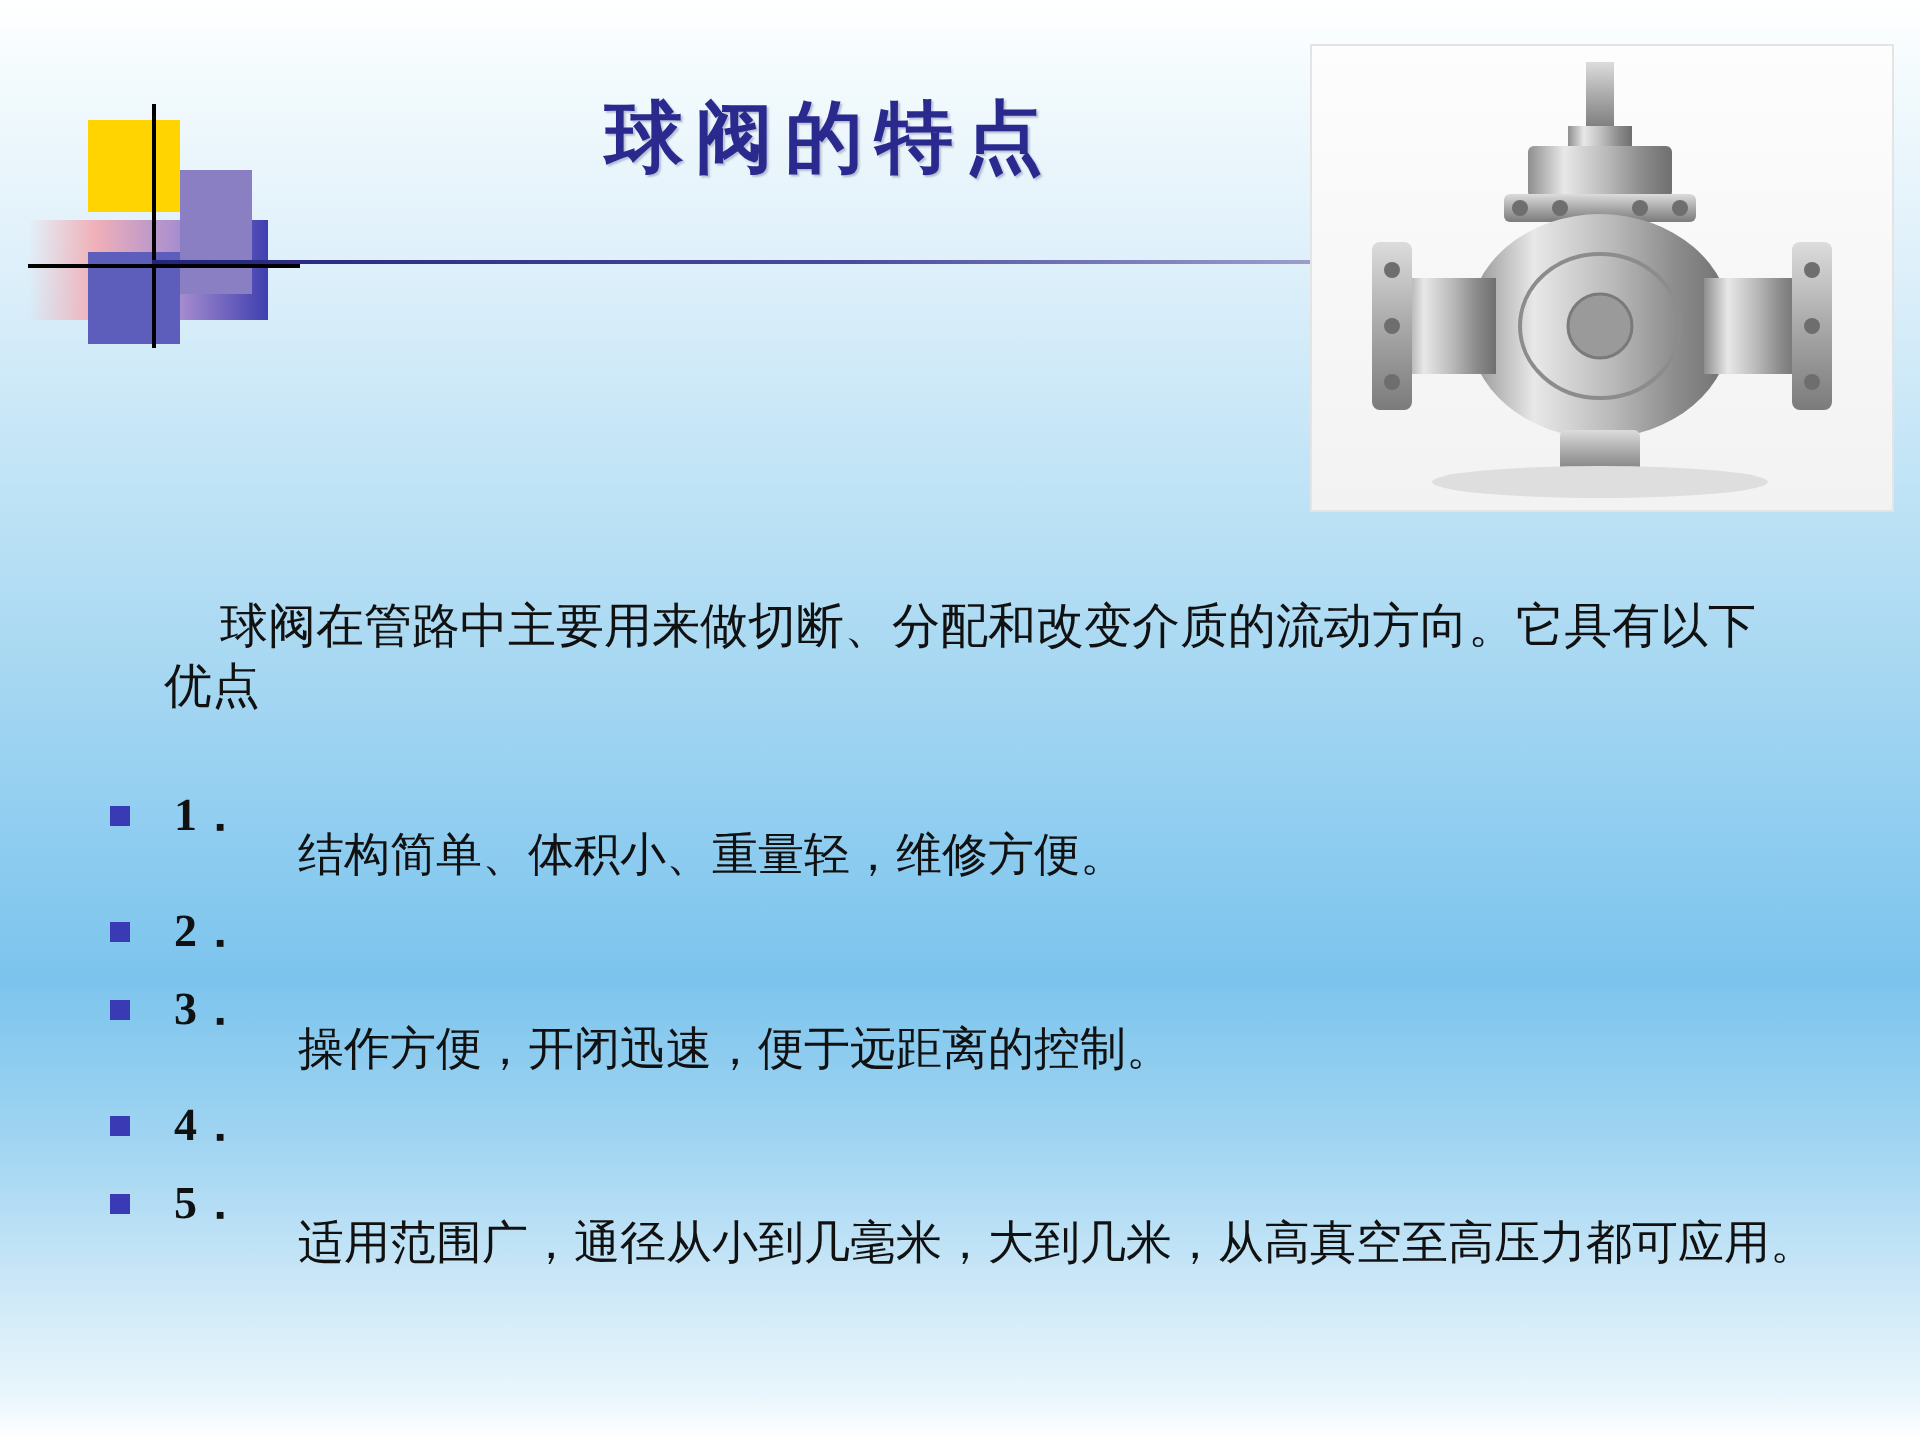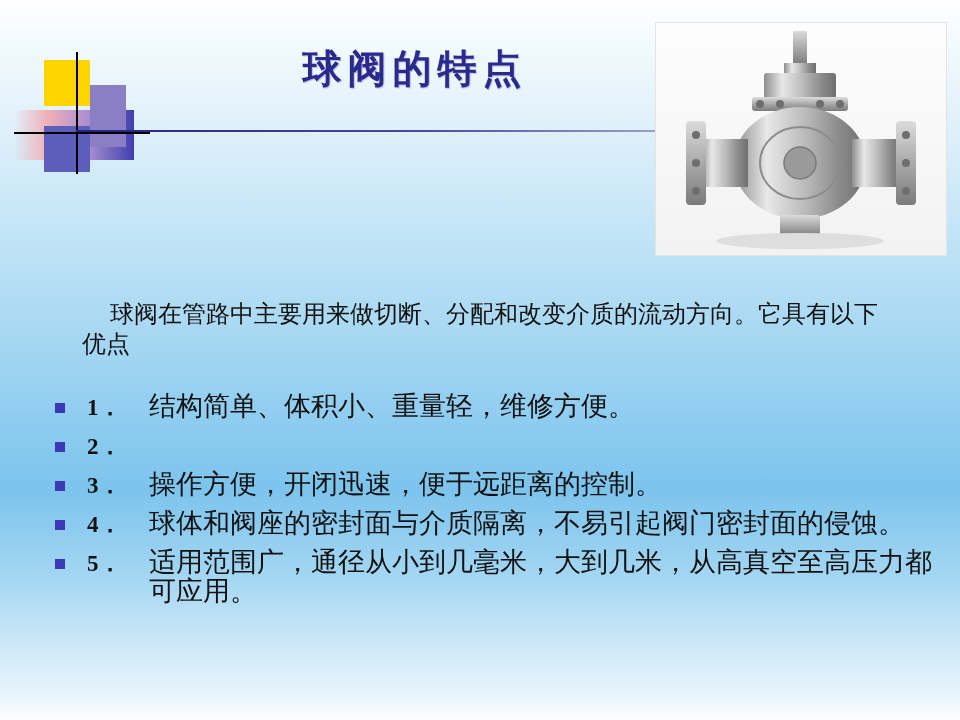--- a/index.html
+++ b/index.html
@@ -169,23 +169,24 @@
     flex: 0 0 auto;
     font-family: "Liberation Serif", serif;
     font-size: 23px;
     font-weight: bold;
     color: #111111;
     width: 62px;
   }
   .li .txt {
     flex: 1 1 auto;
     font-family: "Liberation Serif", serif;
-    font-size: 27px;
+    font-size: 23px;
     color: #111111;
     line-height: 29px;
+    margin-top: 21px;
   }
 </style>
 </head>
 <body>
 
 <div class="slide">
 
   <div class="deco">
     <div class="fade-block"></div>
     <div class="sq-yellow"></div>
@@ -267,21 +268,20 @@
       <span class="num">2．</span>
     </div>
     <div class="li">
       <span class="marker"></span>
       <span class="num">3．</span>
       <span class="txt">操作方便，开闭迅速，便于远距离的控制。</span>
     </div>
     <div class="li">
       <span class="marker"></span>
       <span class="num">4．</span>
-      <span class="txt">球体和阀座的密封面与介质隔离，不易引起阀门密封面的侵蚀。</span>
     </div>
     <div class="li">
       <span class="marker"></span>
       <span class="num">5．</span>
       <span class="txt">适用范围广，通径从小到几毫米，大到几米，从高真空至高压力都可应用。</span>
     </div>
   </div>
 
 </div>
 

